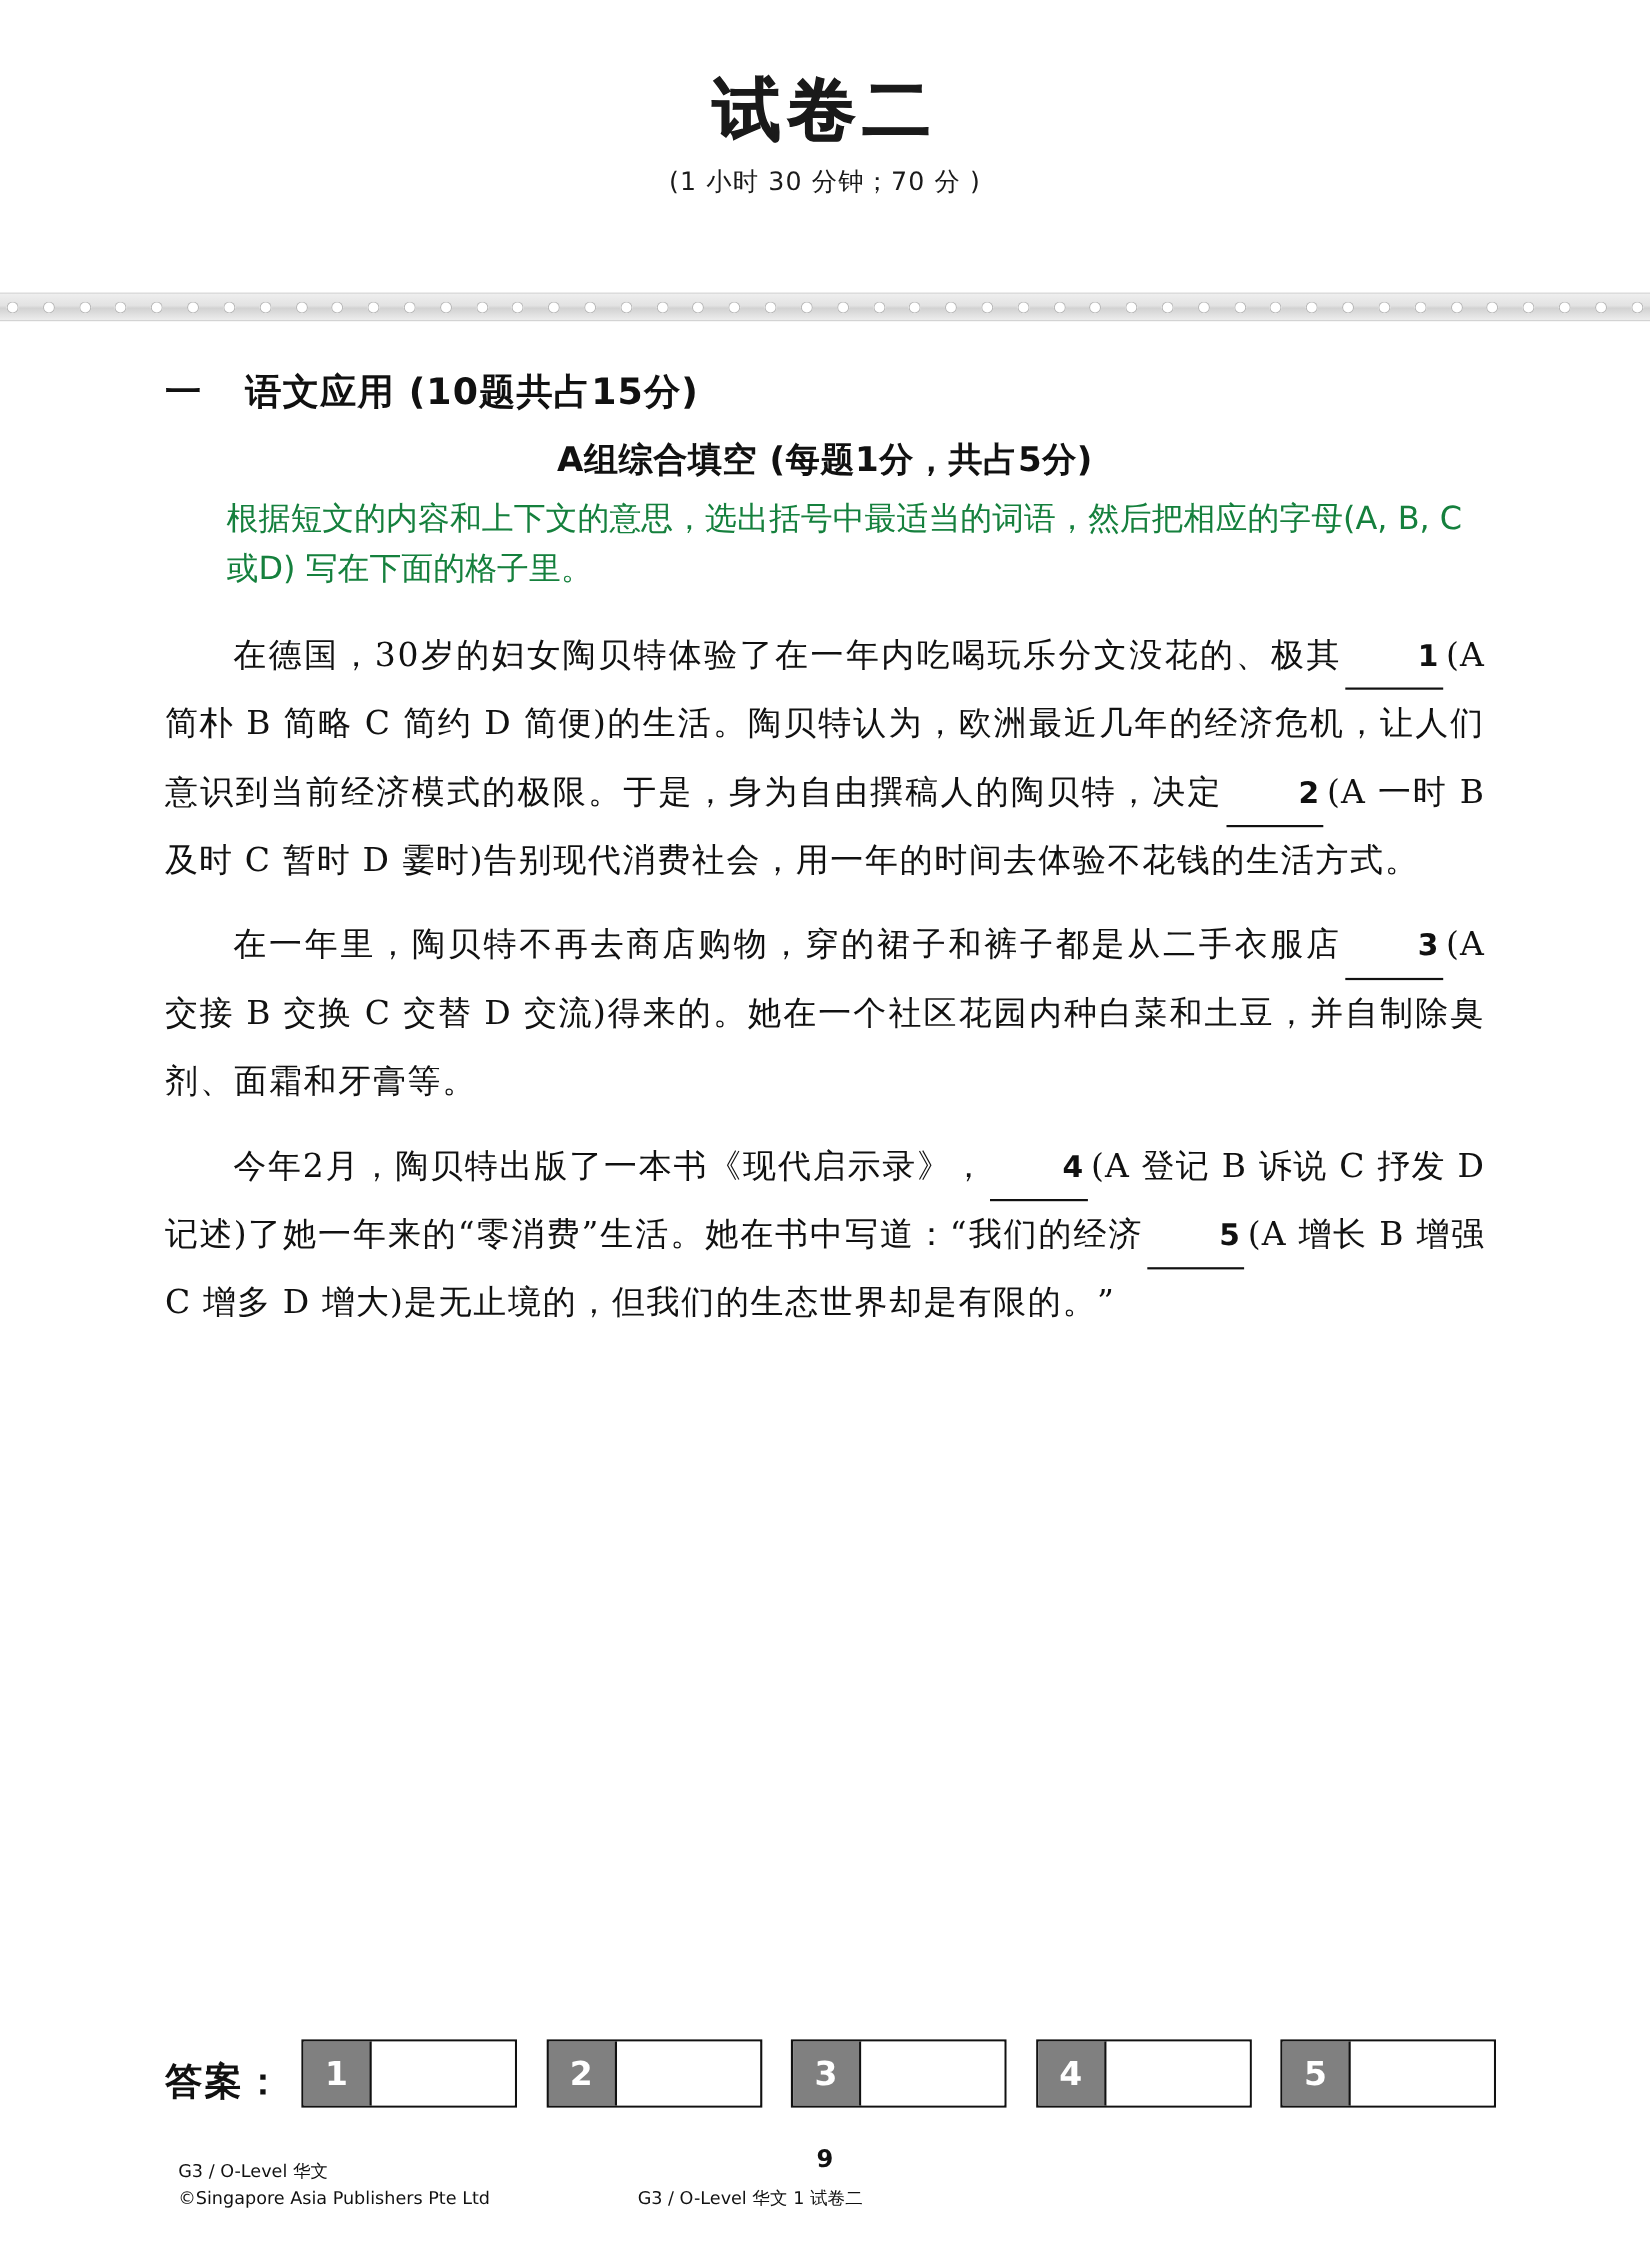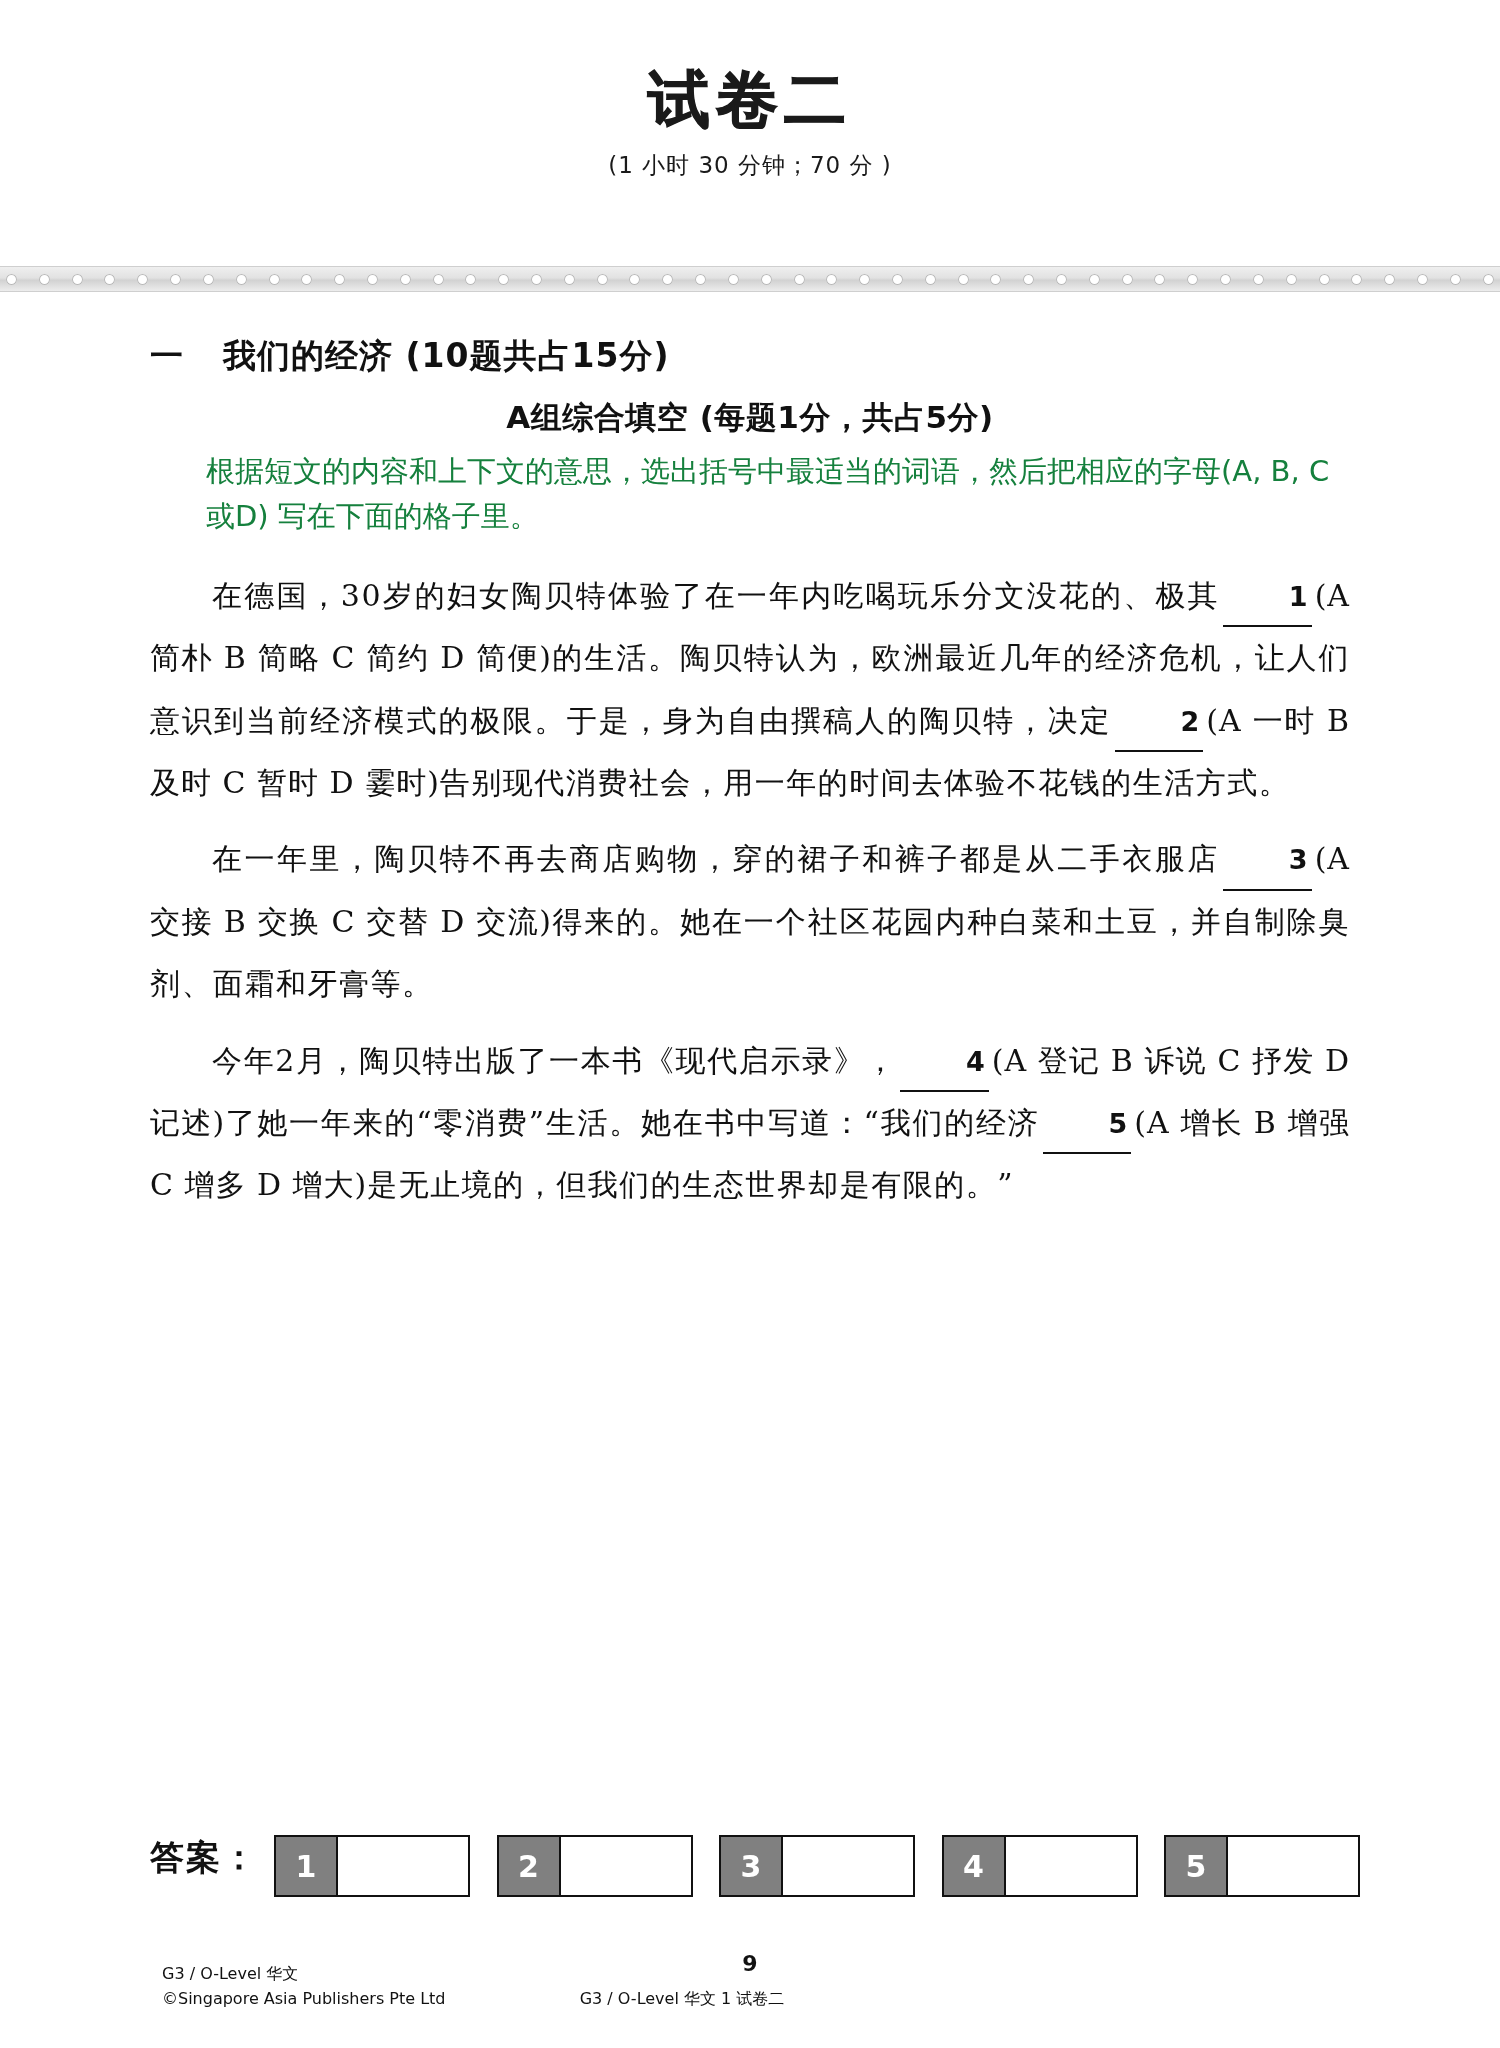--- a/index.html
+++ b/index.html
@@ -128,24 +128,24 @@
     margin: 0 3px;
   }
   .opts {
     letter-spacing: 1px;
   }
 
   
   .answer-row {
     position: absolute;
     left: 150px;
-    bottom: 151px;
+    bottom: 132px;
     width: 1210px;
     display: flex;
-    align-items: flex-start;
+    align-items: flex-end;
   }
   .answer-label {
     font-size: 34px;
     font-weight: bold;
     letter-spacing: 2px;
     margin-right: 16px;
     color: #111;
     white-space: nowrap;
   }
   .answer-boxes {
@@ -257,21 +257,21 @@
       <span class="perf-dot"></span>
       <span class="perf-dot"></span>
       <span class="perf-dot"></span>
     </div>
 
   <div class="content">
 
     <div class="section-head">
       <span>一</span>
       <span class="spacer"></span>
-      <span>我们的经济 (10题共占15分)</span>
+      <span>语文应用 (10题共占15分)</span>
     </div>
 
     <div class="sub-head">A组综合填空 (每题1分，共占5分)</div>
 
     <div class="instructions">根据短文的内容和上下文的意思，选出括号中最适当的词语，然后把相应的字母(A, B, C或D) 写在下面的格子里。</div>
 
     <div class="passage">
       <p>
         <span>在德国，30岁的妇女陶贝特体验了在一年内吃喝玩乐分文没花的、极其</span><span class="blank-num">1</span><span class="opts">(A 简朴  B 简略  C 简约  D 简便)</span><span>的生活。陶贝特认为，欧洲最近几年的经济危机，让人们意识到当前经济模式的极限。于是，身为自由撰稿人的陶贝特，决定</span><span class="blank-num">2</span><span class="opts">(A 一时  B 及时  C 暂时  D 霎时)</span><span>告别现代消费社会，用一年的时间去体验不花钱的生活方式。</span>
       </p>

